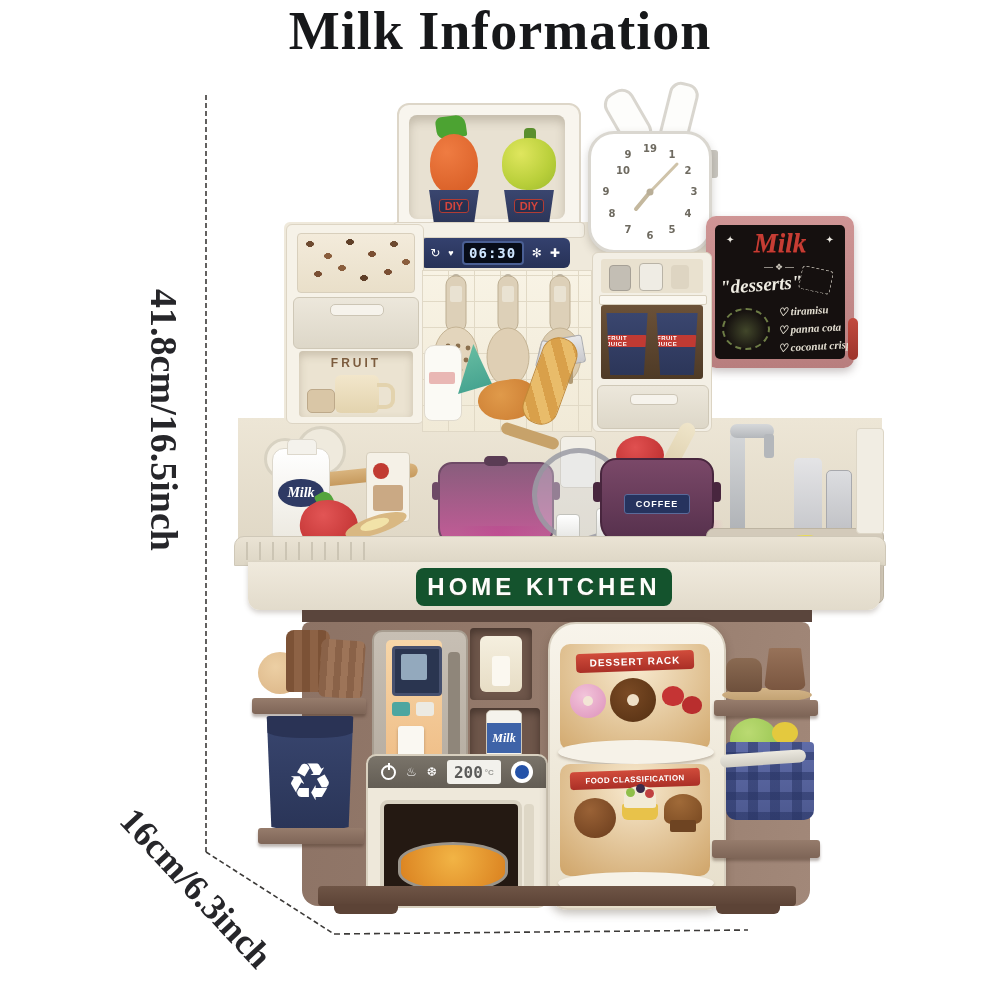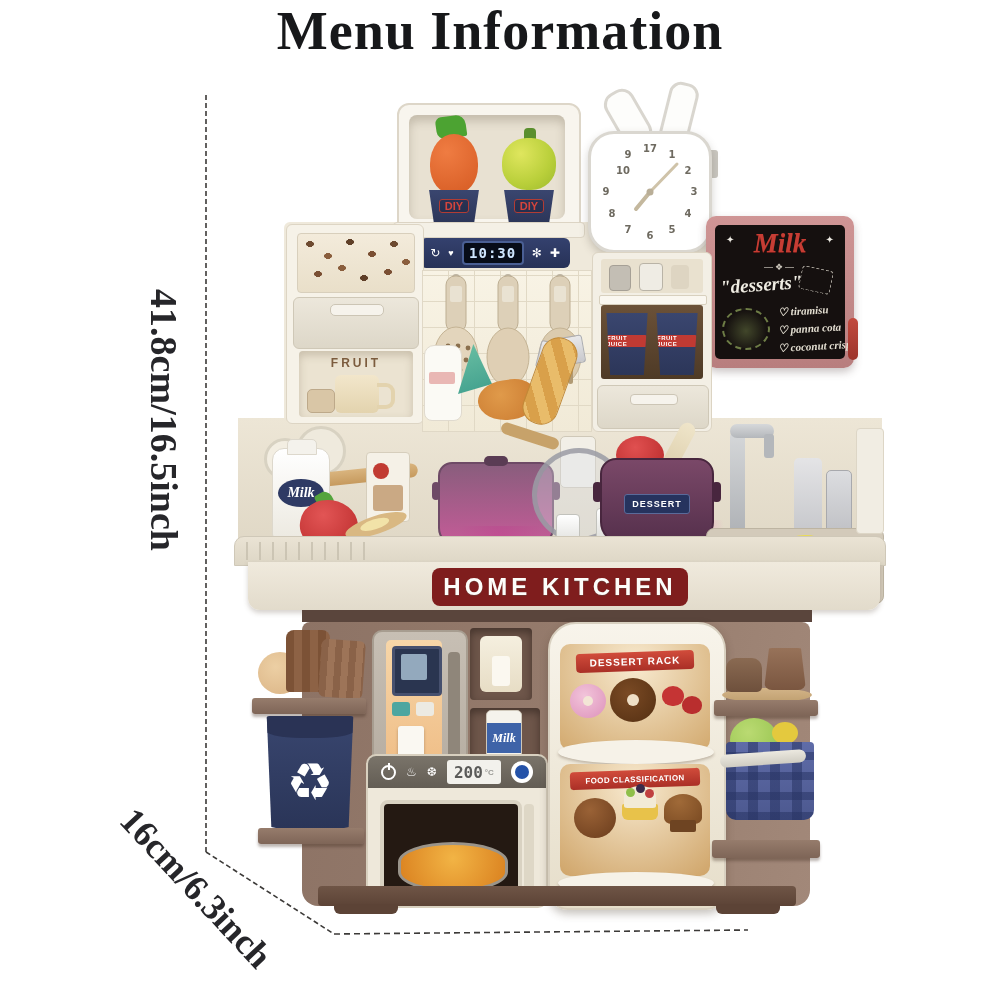--- a/index.html
+++ b/index.html
@@ -38,21 +38,21 @@
      font:700 14px "DejaVu Sans Mono",monospace;letter-spacing:1px;}
   .power-ic{width:11px;height:11px;border:2px solid #fff;border-radius:50%;position:relative;display:inline-block;}
   .power-ic i{position:absolute;left:50%;top:-4px;width:2px;height:7px;background:#fff;margin-left:-1px;}
   .groove{background:repeating-linear-gradient(90deg,#c6bfae 0 2px,transparent 2px 13px);}
 </style>
 </head>
 <body>
 
 <div id="page">
 
-  <h1 class="title">Menu Information</h1>
+  <h1 class="title">Milk Information</h1>
 
   <svg class="a" style="left:0;top:0;" width="1000" height="1000">
     <line x1="206" y1="95" x2="206" y2="852" stroke="#3c3a38" stroke-width="1.6" stroke-dasharray="5 3"></line>
     <line x1="206" y1="852" x2="334" y2="934" stroke="#3c3a38" stroke-width="1.6" stroke-dasharray="5 3"></line>
     <line x1="334" y1="934" x2="748" y2="930" stroke="#3c3a38" stroke-width="1.6" stroke-dasharray="6 4"></line>
   </svg>
 
   <div class="dim dim-height">41.8cm/16.5inch</div>
   <div class="dim dim-depth">16cm/6.3inch</div>
 
@@ -72,30 +72,30 @@
       <span class="diy-label">DIY</span>
     </div>
     <div class="a f navy-cup" style="left:500px;top:190px;width:58px;height:32px;">
       <span class="diy-label">DIY</span>
     </div>
     <div class="a" style="left:393px;top:222px;width:190px;height:14px;background:#f4f0e6;border:1px solid #dcd4c4;border-radius:4px;"></div>
 
     <div class="a f" style="left:420px;top:238px;width:150px;height:30px;background:linear-gradient(#34416e,#273257);border-radius:6px;gap:8px;color:#fff;font-size:12px;">
       <span>↻</span>
       <span style="font-size:9px;">♥</span>
-      <span class="lcd f" style="width:58px;height:20px;">10:30</span>
+      <span class="lcd f" style="width:58px;height:20px;">06:30</span>
       <span>✻</span>
       <span>✚</span>
     </div>
 
     <div class="a" style="left:612px;top:88px;width:26px;height:54px;background:#fdfdfb;border:3px solid #d9d6cf;border-radius:13px;transform:rotate(-30deg);"></div>
     <div class="a" style="left:664px;top:82px;width:24px;height:58px;background:#fdfdfb;border:3px solid #d9d6cf;border-radius:12px;transform:rotate(14deg);"></div>
     <div class="a" style="left:706px;top:150px;width:12px;height:28px;background:#c9c6bf;border-radius:3px;"></div>
     <div class="a" style="left:588px;top:131px;width:118px;height:116px;background:#fff;border:3px solid #dad7d0;border-radius:26px;box-shadow:0 4px 8px rgba(80,70,60,.25);">
-      <span class="clock-num">17</span>
+      <span class="clock-num">19</span>
       <span class="clock-num">1</span>
       <span class="clock-num">2</span>
       <span class="clock-num">3</span>
       <span class="clock-num">4</span>
       <span class="clock-num">5</span>
       <span class="clock-num">6</span>
       <span class="clock-num">7</span>
       <span class="clock-num">8</span>
       <span class="clock-num">9</span>
       <span class="clock-num">10</span>
@@ -232,40 +232,40 @@
     <div class="a" style="left:532px;top:448px;width:84px;height:84px;border:5px solid rgba(150,150,160,.8);border-radius:50%;background:rgba(220,225,235,.35);transform:rotate(22deg);"></div>
     <div class="a" style="left:556px;top:514px;width:22px;height:32px;background:linear-gradient(#ffffff,#dcdcd8);border:1px solid #c2c2bc;border-radius:4px;"></div>
     <div class="a" style="left:596px;top:508px;width:22px;height:32px;background:linear-gradient(#ffffff,#dcdcd8);border:1px solid #c2c2bc;border-radius:4px;"></div>
 
     <div class="a" style="left:630px;top:520px;width:110px;height:20px;background:radial-gradient(circle,rgba(244,94,180,.5),transparent 70%);"></div>
     <div class="a" style="left:616px;top:436px;width:48px;height:38px;background:radial-gradient(circle at 40% 30%,#e05050,#b82a2a);border-radius:50%;"></div>
     <div class="a" style="left:668px;top:420px;width:16px;height:64px;background:linear-gradient(#efe5ca,#d9c9a4);border-radius:8px;transform:rotate(28deg);"></div>
     <div class="a" style="left:600px;top:458px;width:110px;height:82px;background:linear-gradient(#7a4868,#55304c);border:2px solid #48263e;border-radius:16px 16px 22px 22px;">
       <div class="a" style="left:-9px;top:22px;width:9px;height:20px;background:#48263e;border-radius:4px;"></div>
       <div class="a" style="left:110px;top:22px;width:9px;height:20px;background:#48263e;border-radius:4px;"></div>
-      <div class="a f" style="left:22px;top:34px;width:64px;height:18px;background:#26335e;border:1px solid #5a6a9a;border-radius:3px;color:#fff;font:700 9px 'Liberation Sans',sans-serif;letter-spacing:1px;">DESSERT</div>
+      <div class="a f" style="left:22px;top:34px;width:64px;height:18px;background:#26335e;border:1px solid #5a6a9a;border-radius:3px;color:#fff;font:700 9px 'Liberation Sans',sans-serif;letter-spacing:1px;">COFFEE</div>
     </div>
 
     <div class="a" style="left:730px;top:430px;width:15px;height:106px;background:linear-gradient(#d6d8da,#aeb1b5);border-radius:8px 8px 3px 3px;"></div>
     <div class="a" style="left:730px;top:424px;width:44px;height:14px;background:linear-gradient(#d6d8da,#b4b7bb);border-radius:8px;"></div>
     <div class="a" style="left:764px;top:434px;width:10px;height:24px;background:#b4b7bb;border-radius:3px;"></div>
     <div class="a" style="left:794px;top:458px;width:28px;height:76px;background:linear-gradient(#e4e4e6,#c6c7cb);border:1px solid #ansb;border-radius:5px;"></div>
     <div class="a" style="left:826px;top:470px;width:24px;height:64px;background:linear-gradient(#dcdde0,#bfc0c4);border:1px solid #a8a9ad;border-radius:5px;"></div>
     <div class="a" style="left:706px;top:528px;width:176px;height:74px;background:#d3caba;border:1px solid #bdb4a2;border-radius:8px;">
       <div class="a" style="left:12px;top:10px;width:152px;height:52px;background:linear-gradient(#58616b,#39414a);border-radius:8px;">
         <div class="a" style="left:8px;top:8px;width:136px;height:38px;background:linear-gradient(#8cc3e2,#5d9cc4);border-radius:6px;"></div>
         <div class="a" style="left:58px;top:-4px;width:54px;height:42px;background:radial-gradient(circle at 38% 32%,#f0e468,#ddc937);border-radius:50% 46% 50% 50%;"></div>
       </div>
     </div>
     <div class="a" style="left:856px;top:428px;width:26px;height:104px;background:#f1ede3;border:1px solid #ddd6c6;border-radius:4px;"></div>
 
     <div class="a" style="left:234px;top:536px;width:650px;height:28px;background:linear-gradient(#eae3d4,#ddd6c5);border-radius:10px 10px 0 0;border:1px solid #cfc8b8;"></div>
     <div class="a groove" style="left:246px;top:542px;width:126px;height:18px;opacity:.8;"></div>
     <div class="a" style="left:248px;top:562px;width:632px;height:48px;background:linear-gradient(#f0eadd,#e2dbcb);border-radius:0 0 12px 12px;box-shadow:0 3px 5px rgba(90,75,60,.25);"></div>
-    <div class="a f" style="left:432px;top:568px;width:256px;height:38px;background:#7f1d1d;border-radius:8px;">
+    <div class="a f" style="left:416px;top:568px;width:256px;height:38px;background:#14532d;border-radius:8px;">
       <span style="color:#fdfdfa;font:700 24px 'Liberation Sans',sans-serif;letter-spacing:4px;text-shadow:0 1px 1px rgba(90,80,70,.5);">HOME KITCHEN</span>
     </div>
     <div class="a" style="left:302px;top:610px;width:510px;height:12px;background:#5a453c;"></div>
 
     <div class="a" style="left:302px;top:622px;width:508px;height:284px;background:linear-gradient(100deg,#8d7365,#977d6e 60%,#a28879);border-radius:8px 8px 16px 16px;"></div>
 
     <div class="a" style="left:372px;top:630px;width:92px;height:166px;background:linear-gradient(#c7bfb4,#b3aa9e);border-radius:10px;border:2px solid #a79d90;">
       <div class="a" style="left:12px;top:8px;width:56px;height:146px;background:linear-gradient(#f7d6a8,#eeba82);border-radius:5px;">
         <div class="a" style="left:6px;top:6px;width:44px;height:44px;background:#2a3550;border:3px solid #46506e;border-radius:4px;">
           <div class="a" style="left:6px;top:5px;width:26px;height:26px;background:#93a9bd;border-radius:2px;"></div>

